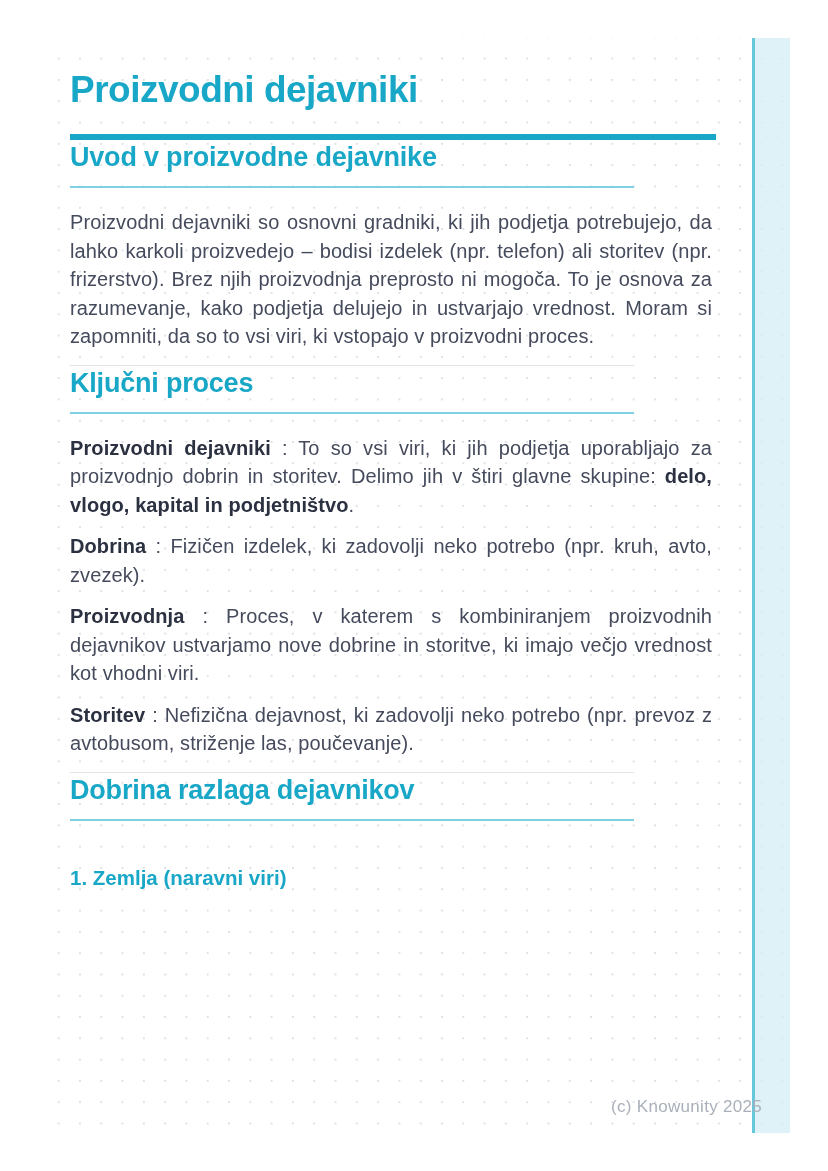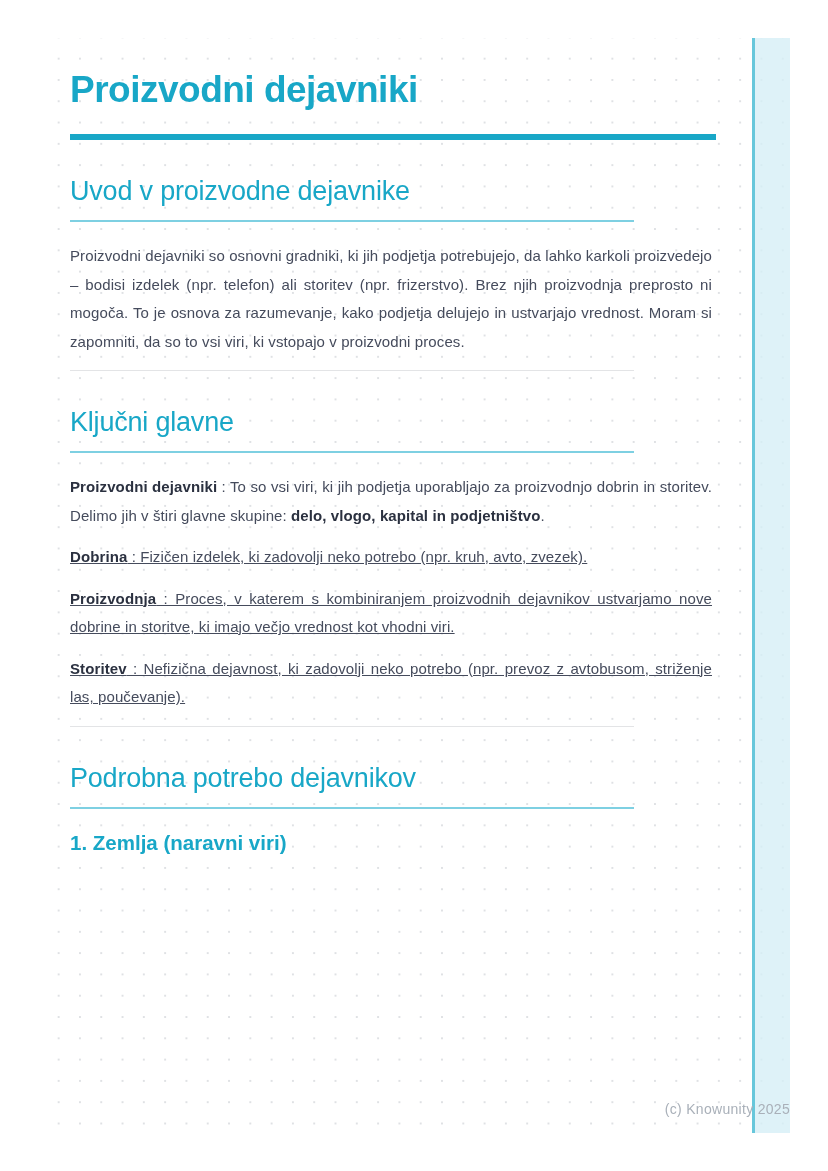--- a/index.html
+++ b/index.html
@@ -34,47 +34,46 @@
   }
   h1{
     margin-top:30px;
     font-size:37px;line-height:44px;font-weight:700;letter-spacing:-.5px;
     color:var(--accent);
   }
   .title-rule{
     margin-top:22px;width:646px;height:6px;background:var(--accent);
   }
   h2{
-    margin-top:34px;
-    font-size:27px;line-height:34px;font-weight:400;letter-spacing:-.2px;
+    font-size:27px;line-height:34px;font-weight:700;letter-spacing:-.2px;
     color:var(--accent);
   }
   .h2-underline{
     margin-top:12px;width:564px;height:2px;background:var(--accent-light);
   }
   h3{
-    margin-top:21px;
+    margin-top:44px;
     font-size:20.5px;line-height:26px;font-weight:700;
     color:var(--accent);
   }
   p.para{
     margin-top:20px;
-    font-size:15px;line-height:28.5px;letter-spacing:.1px;
+    font-size:20px;line-height:28.5px;letter-spacing:.1px;
     color:var(--body-text);
     text-align:justify;
   }
-  p.para + p.para{margin-top:13px;text-decoration:underline;}
+  p.para + p.para{margin-top:13px;}
   p.para strong{color:var(--bold-text);font-weight:700;}
   hr.divider{
     border:none;border-top:1px solid var(--divider);
     width:564px;margin:14px 0 0 0;
   }
   .footer{
-    position:absolute;right:0;bottom:16px;z-index:3;
-    font-size:14px;letter-spacing:.3px;color:var(--footer-text);
+    position:absolute;right:28px;bottom:16px;z-index:3;
+    font-size:17px;letter-spacing:.3px;color:var(--footer-text);
   }
 </style>
 </head>
 <body>
 
 <div class="page">
   <div class="stripe"></div>
 
   <div class="content">
     <h1>Proizvodni dejavniki</h1>
@@ -82,31 +81,31 @@
 
     <section>
       <h2>Uvod v proizvodne dejavnike</h2>
       <div class="h2-underline"></div>
       <p class="para"><span>Proizvodni dejavniki so osnovni gradniki, ki jih podjetja potrebujejo, da lahko karkoli proizvedejo – bodisi izdelek (npr. telefon) ali storitev (npr. frizerstvo). Brez njih proizvodnja preprosto ni mogoča. To je osnova za razumevanje, kako podjetja delujejo in ustvarjajo vrednost. Moram si zapomniti, da so to vsi viri, ki vstopajo v proizvodni proces.</span></p>
     </section>
 
     <hr class="divider">
 
     <section>
-      <h2>Ključni glavne</h2>
+      <h2>Ključni proces</h2>
       <div class="h2-underline"></div>
       <p class="para"><strong>Proizvodni dejavniki</strong><span> : To so vsi viri, ki jih podjetja uporabljajo za proizvodnjo dobrin in storitev. Delimo jih v štiri glavne skupine: </span><strong>delo, vlogo, kapital in podjetništvo</strong><span>.</span></p>
       <p class="para"><strong>Dobrina</strong><span> : Fizičen izdelek, ki zadovolji neko potrebo (npr. kruh, avto, zvezek).</span></p>
       <p class="para"><strong>Proizvodnja</strong><span> : Proces, v katerem s kombiniranjem proizvodnih dejavnikov ustvarjamo nove dobrine in storitve, ki imajo večjo vrednost kot vhodni viri.</span></p>
       <p class="para"><strong>Storitev</strong><span> : Nefizična dejavnost, ki zadovolji neko potrebo (npr. prevoz z avtobusom, striženje las, poučevanje).</span></p>
     </section>
 
     <hr class="divider">
 
     <section>
-      <h2>Podrobna potrebo dejavnikov</h2>
+      <h2>Dobrina razlaga dejavnikov</h2>
       <div class="h2-underline"></div>
       <h3>1. Zemlja (naravni viri)</h3>
     </section>
   </div>
 
   <div class="footer">(c) Knowunity 2025</div>
 </div>
 
 </body></html>

